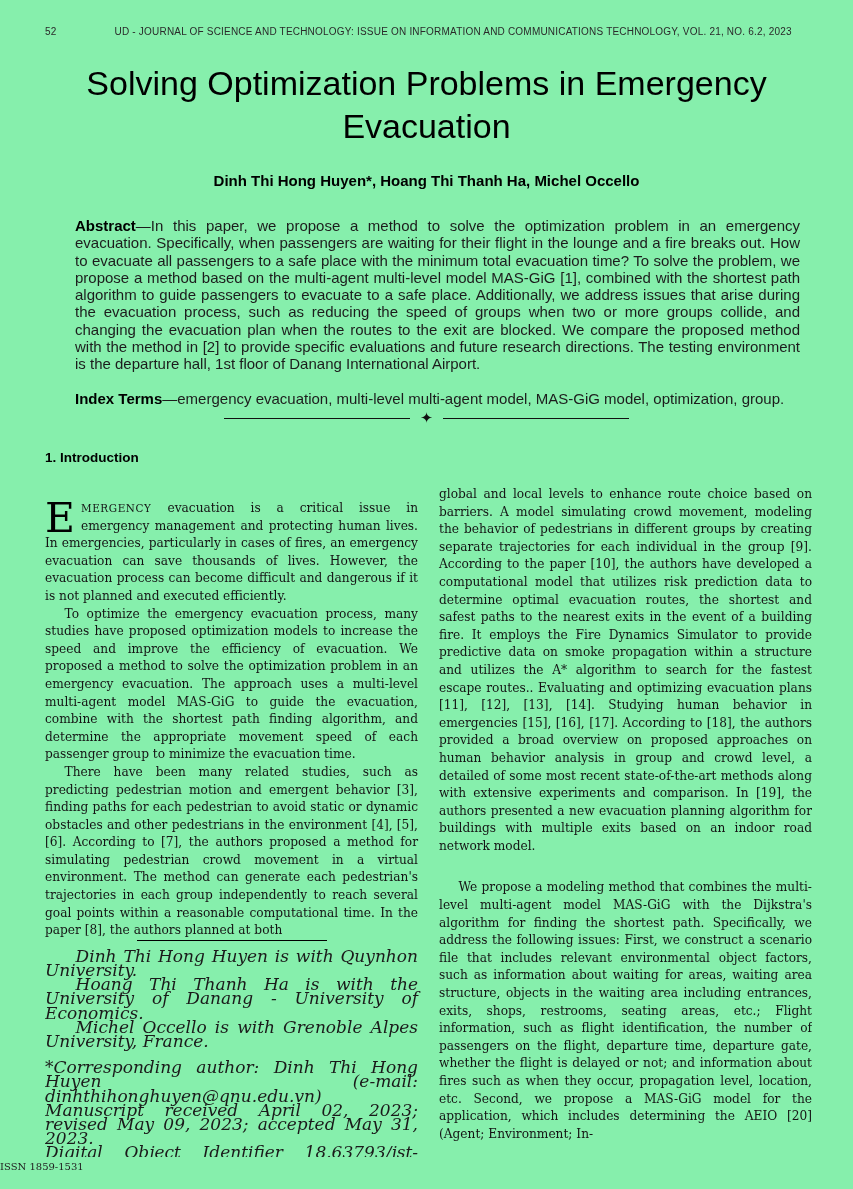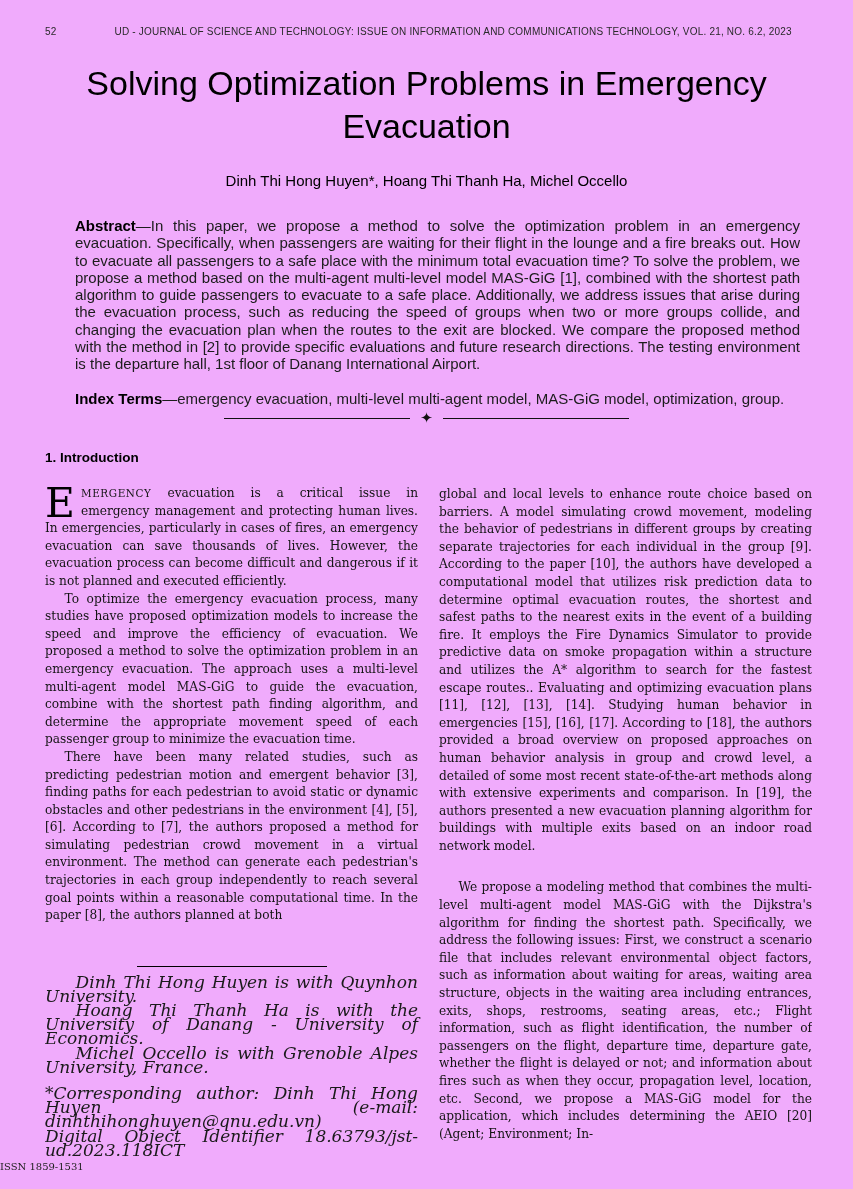--- a/index.html
+++ b/index.html
@@ -2,21 +2,21 @@
 <html><head>
 <meta charset="utf-8">
 <style>
   * { margin: 0; padding: 0; box-sizing: border-box; }
   html, body { background: #e8e8e8; }
   .page {
     position: relative;
     width: 853px;
     height: 1189px;
     margin: 0 auto;
-    background: #f0abfc;
+    background: #86efac;
     color: #111111;
     font-family: "DejaVu Serif", serif;
     overflow: hidden;
   }
 
   
   .running-header {
     position: absolute;
     top: 26px; left: 45px; right: 30px;
     display: flex;
@@ -41,20 +41,21 @@
     font-weight: normal;
     color: #000;
   }
   .authors {
     position: absolute;
     top: 172px; left: 0; right: 0;
     text-align: center;
     font-family: "Liberation Sans", sans-serif;
     font-size: 15px;
     color: #000;
+    font-weight: bold;
   }
 
   
   .abstract-block {
     position: absolute;
     top: 217px; left: 75px; right: 53px;
     font-family: "Liberation Sans", sans-serif;
     font-size: 15px;
     line-height: 17.3px;
     text-align: justify;
@@ -91,21 +92,21 @@
     overflow: hidden;
   }
   .col { flex: 1; display: flex; flex-direction: column; }
   .col-right { padding-top: 36px; }
 
   .section-heading {
     font-family: "Liberation Sans", sans-serif;
     font-weight: bold;
     font-size: 13.5px;
     color: #000;
-    margin-bottom: 20px;
+    margin-bottom: 35px;
   }
   .body-para {
     font-size: 12.2px;
     line-height: 17.6px;
     text-align: justify;
     color: #141414;
   }
   .body-para + .body-para { text-indent: 1.6em; }
   .indent { text-indent: 1.6em; margin-top: 24px; }
 
@@ -186,20 +187,21 @@
 
       <p class="body-para">There have been many related studies, such as predicting pedestrian motion and emergent behavior [3], finding paths for each pedestrian to avoid static or dynamic obstacles and other pedestrians in the environment [4], [5], [6]. According to [7], the authors proposed a method for simulating pedestrian crowd movement in a virtual environment. The method can generate each pedestrian's trajectories in each group independently to reach several goal points within a reasonable computational time. In the paper [8], the authors planned at both</p>
 
       <div class="footnote-block">
         <div class="footnote-rule"></div>
         <p class="footnote aff">Dinh Thi Hong Huyen is with Quynhon University.</p>
         <p class="footnote aff">Hoang Thi Thanh Ha is with the University of Danang - University of Economics.</p>
         <p class="footnote aff">Michel Occello is with Grenoble Alpes University, France.</p>
         <div class="footnote-gap"></div>
         <p class="footnote">*Corresponding author: Dinh Thi Hong Huyen (e-mail: dinhthihonghuyen@qnu.edu.vn)</p>
+        <p class="footnote">Manuscript received April 02, 2023; revised May 09, 2023; accepted May 31, 2023.</p>
         <p class="footnote">Digital Object Identifier 18.63793/jst-ud.2023.118ICT</p>
       </div>
     </div>
 
     <div class="col col-right">
       <p class="body-para">global and local levels to enhance route choice based on barriers. A model simulating crowd movement, modeling the behavior of pedestrians in different groups by creating separate trajectories for each individual in the group [9]. According to the paper [10], the authors have developed a computational model that utilizes risk prediction data to determine optimal evacuation routes, the shortest and safest paths to the nearest exits in the event of a building fire. It employs the Fire Dynamics Simulator to provide predictive data on smoke propagation within a structure and utilizes the A* algorithm to search for the fastest escape routes.. Evaluating and optimizing evacuation plans [11], [12], [13], [14]. Studying human behavior in emergencies [15], [16], [17]. According to [18], the authors provided a broad overview on proposed approaches on human behavior analysis in group and crowd level, a detailed of some most recent state-of-the-art methods along with extensive experiments and comparison. In [19], the authors presented a new evacuation planning algorithm for buildings with multiple exits based on an indoor road network model.</p>
       <p class="body-para indent">We propose a modeling method that combines the multi-level multi-agent model MAS-GiG with the Dijkstra's algorithm for finding the shortest path. Specifically, we address the following issues: First, we construct a scenario file that includes relevant environmental object factors, such as information about waiting for areas, waiting area structure, objects in the waiting area including entrances, exits, shops, restrooms, seating areas, etc.; Flight information, such as flight identification, the number of passengers on the flight, departure time, departure gate, whether the flight is delayed or not; and information about fires such as when they occur, propagation level, location, etc. Second, we propose a MAS-GiG model for the application, which includes determining the AEIO [20] (Agent; Environment; In-</p>
     </div>
 
   </div>

